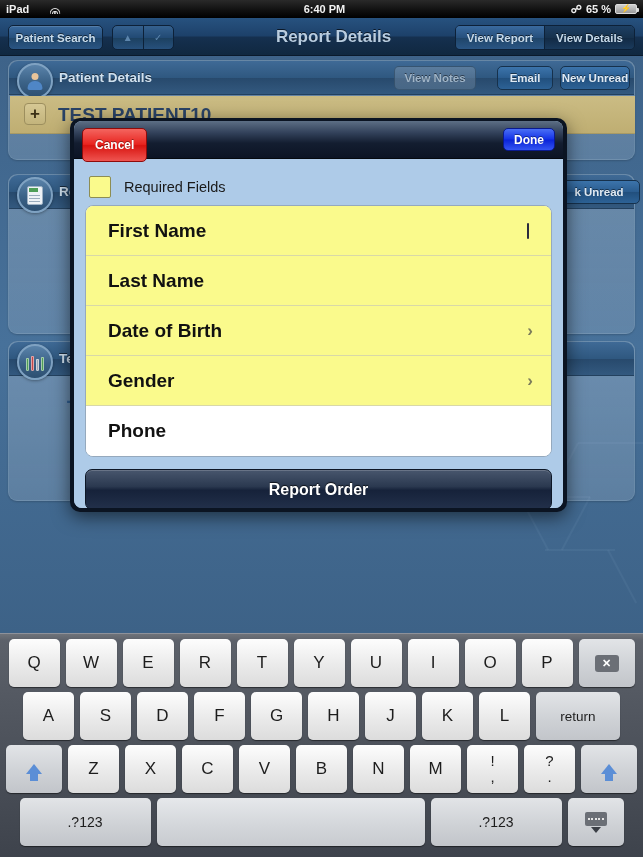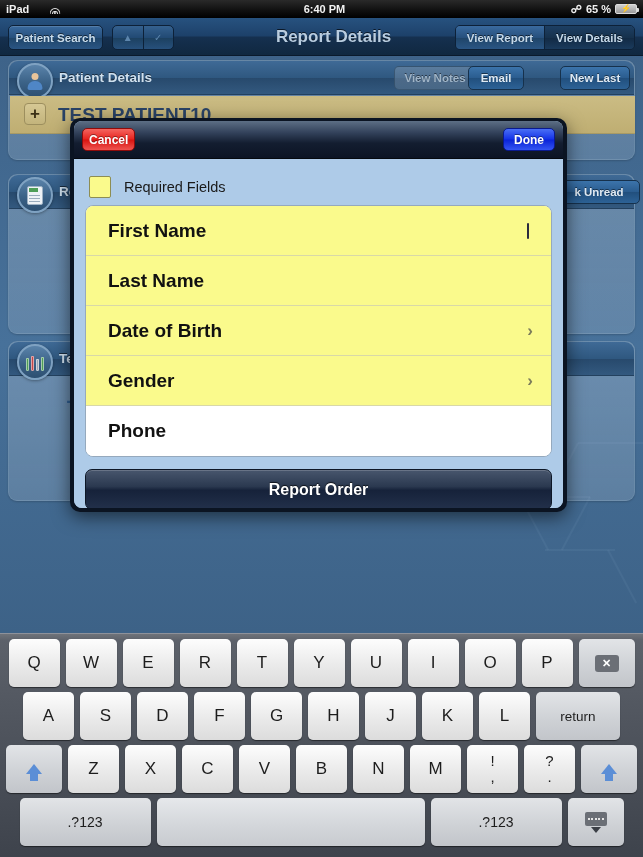--- a/index.html
+++ b/index.html
@@ -238,21 +238,21 @@
     background: linear-gradient(to bottom, #5d6f85 0%, #32415a 32%, #131d30 60%, #0c1424 100%);
     border-bottom: 1px solid #05090f;
   }
   .modal-title {
     position: absolute; left: 0; right: 0; top: 10px;
     text-align: center; color: #fff; font-size: 17px; font-weight: bold;
     text-shadow: 0 -1px 1px rgba(0,0,0,.8);
   }
   .btn-cancel {
     position: absolute; left: 8px; top: 7px;
-    height: 23px; padding: 0 6px;
+    height: 34px; padding: 0 12px;
     border-radius: 5px; border: 1px solid #8e0b0b;
     background: linear-gradient(to bottom, #f4655f 0%, #e8241f 48%, #d81410 52%, #ef5450 100%);
     color: #fff; font-size: 12px; font-weight: bold;
     display: flex; align-items: center;
     text-shadow: 0 -1px 0 rgba(0,0,0,.4);
   }
   .btn-done {
     position: absolute; right: 8px; top: 7px;
     height: 23px; padding: 0 10px;
     border-radius: 5px; border: 1px solid #0a1a8e;
@@ -424,22 +424,22 @@
     <div class="panel" style="left:8px; top:4px; width:627px; height:100px;">
       <div class="panel-head"></div>
       <div class="badge-circle">
         <span class="ico-person">
             <span class="h"></span>
             <span class="b"></span>
           </span>
       </div>
       <div class="panel-title">Patient Details</div>
       <div class="pill-btn disabled" style="left:385px; width:82px;">View Notes</div>
-      <div class="pill-btn" style="left:459px; width:56px;">Email</div>
-      <div class="pill-btn" style="left:551px; width:70px;">New Last</div>
+      <div class="pill-btn" style="left:488px; width:56px;">Email</div>
+      <div class="pill-btn" style="left:551px; width:70px;">New Unread</div>
       <div class="gold-row" style="left:1px; top:35px; width:625px; height:38px;">
         <div class="plus-tile">+</div>
         <div class="nm">TEST PATIENT10</div>
       </div>
     </div>
 
     <div class="panel" style="left:8px; top:118px; width:627px; height:160px;">
       <div class="panel-head"></div>
       <div class="badge-circle">
         <span class="ico-doc">

